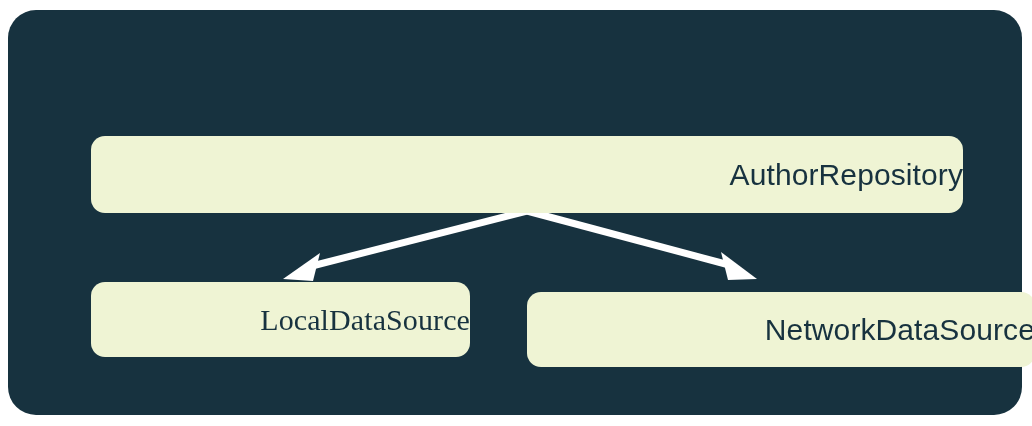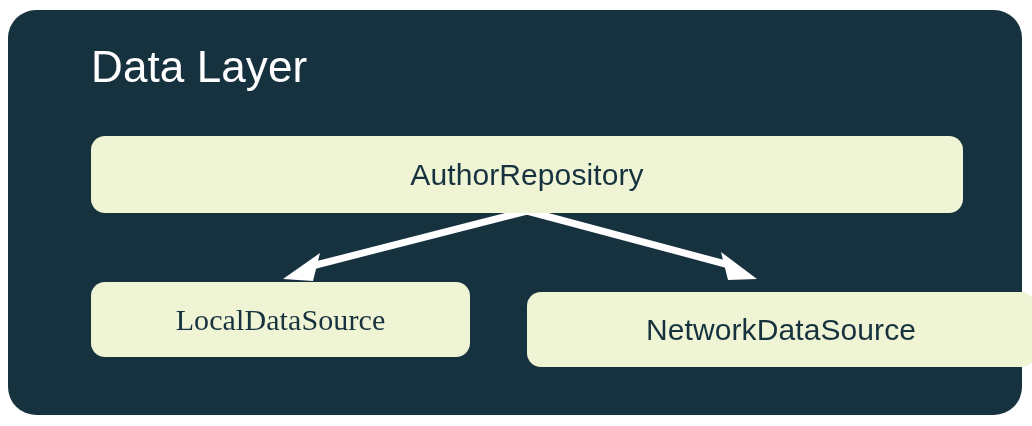--- a/index.html
+++ b/index.html
@@ -47,21 +47,21 @@
     white-space: nowrap;
   }
 
   
   .node {
     position: absolute;
     background: #eff4d4;
     border-radius: 14px;
     display: flex;
     align-items: center;
-    justify-content: center;
+    justify-content: flex-end;
     box-sizing: border-box;
     z-index: 3;
   }
   .node-label {
     font-size: 30px;
     font-weight: 400;
     color: #17323f;
     letter-spacing: 0.1px;
     white-space: nowrap;
     line-height: 1;
@@ -99,21 +99,20 @@
   }
 </style>
 </head>
 <body>
 
 <div id="diagram-root">
 
   <div class="layer-panel">
   </div>
 
-  <div class="panel-title">Data Layer</div>
 
   <svg class="arrow-layer" viewBox="0 0 1032 426" xmlns="http://www.w3.org/2000/svg">
 
     <g>
       <path d="M 527 211 L 308 267" fill="none" stroke="#ffffff" stroke-width="7" stroke-linecap="butt"></path>
       <polygon points="283,279 320,253 313,281" fill="#ffffff"></polygon>
     </g>
 
     <g>
       <path d="M 527 211 L 733 266" fill="none" stroke="#ffffff" stroke-width="7" stroke-linecap="butt"></path>

